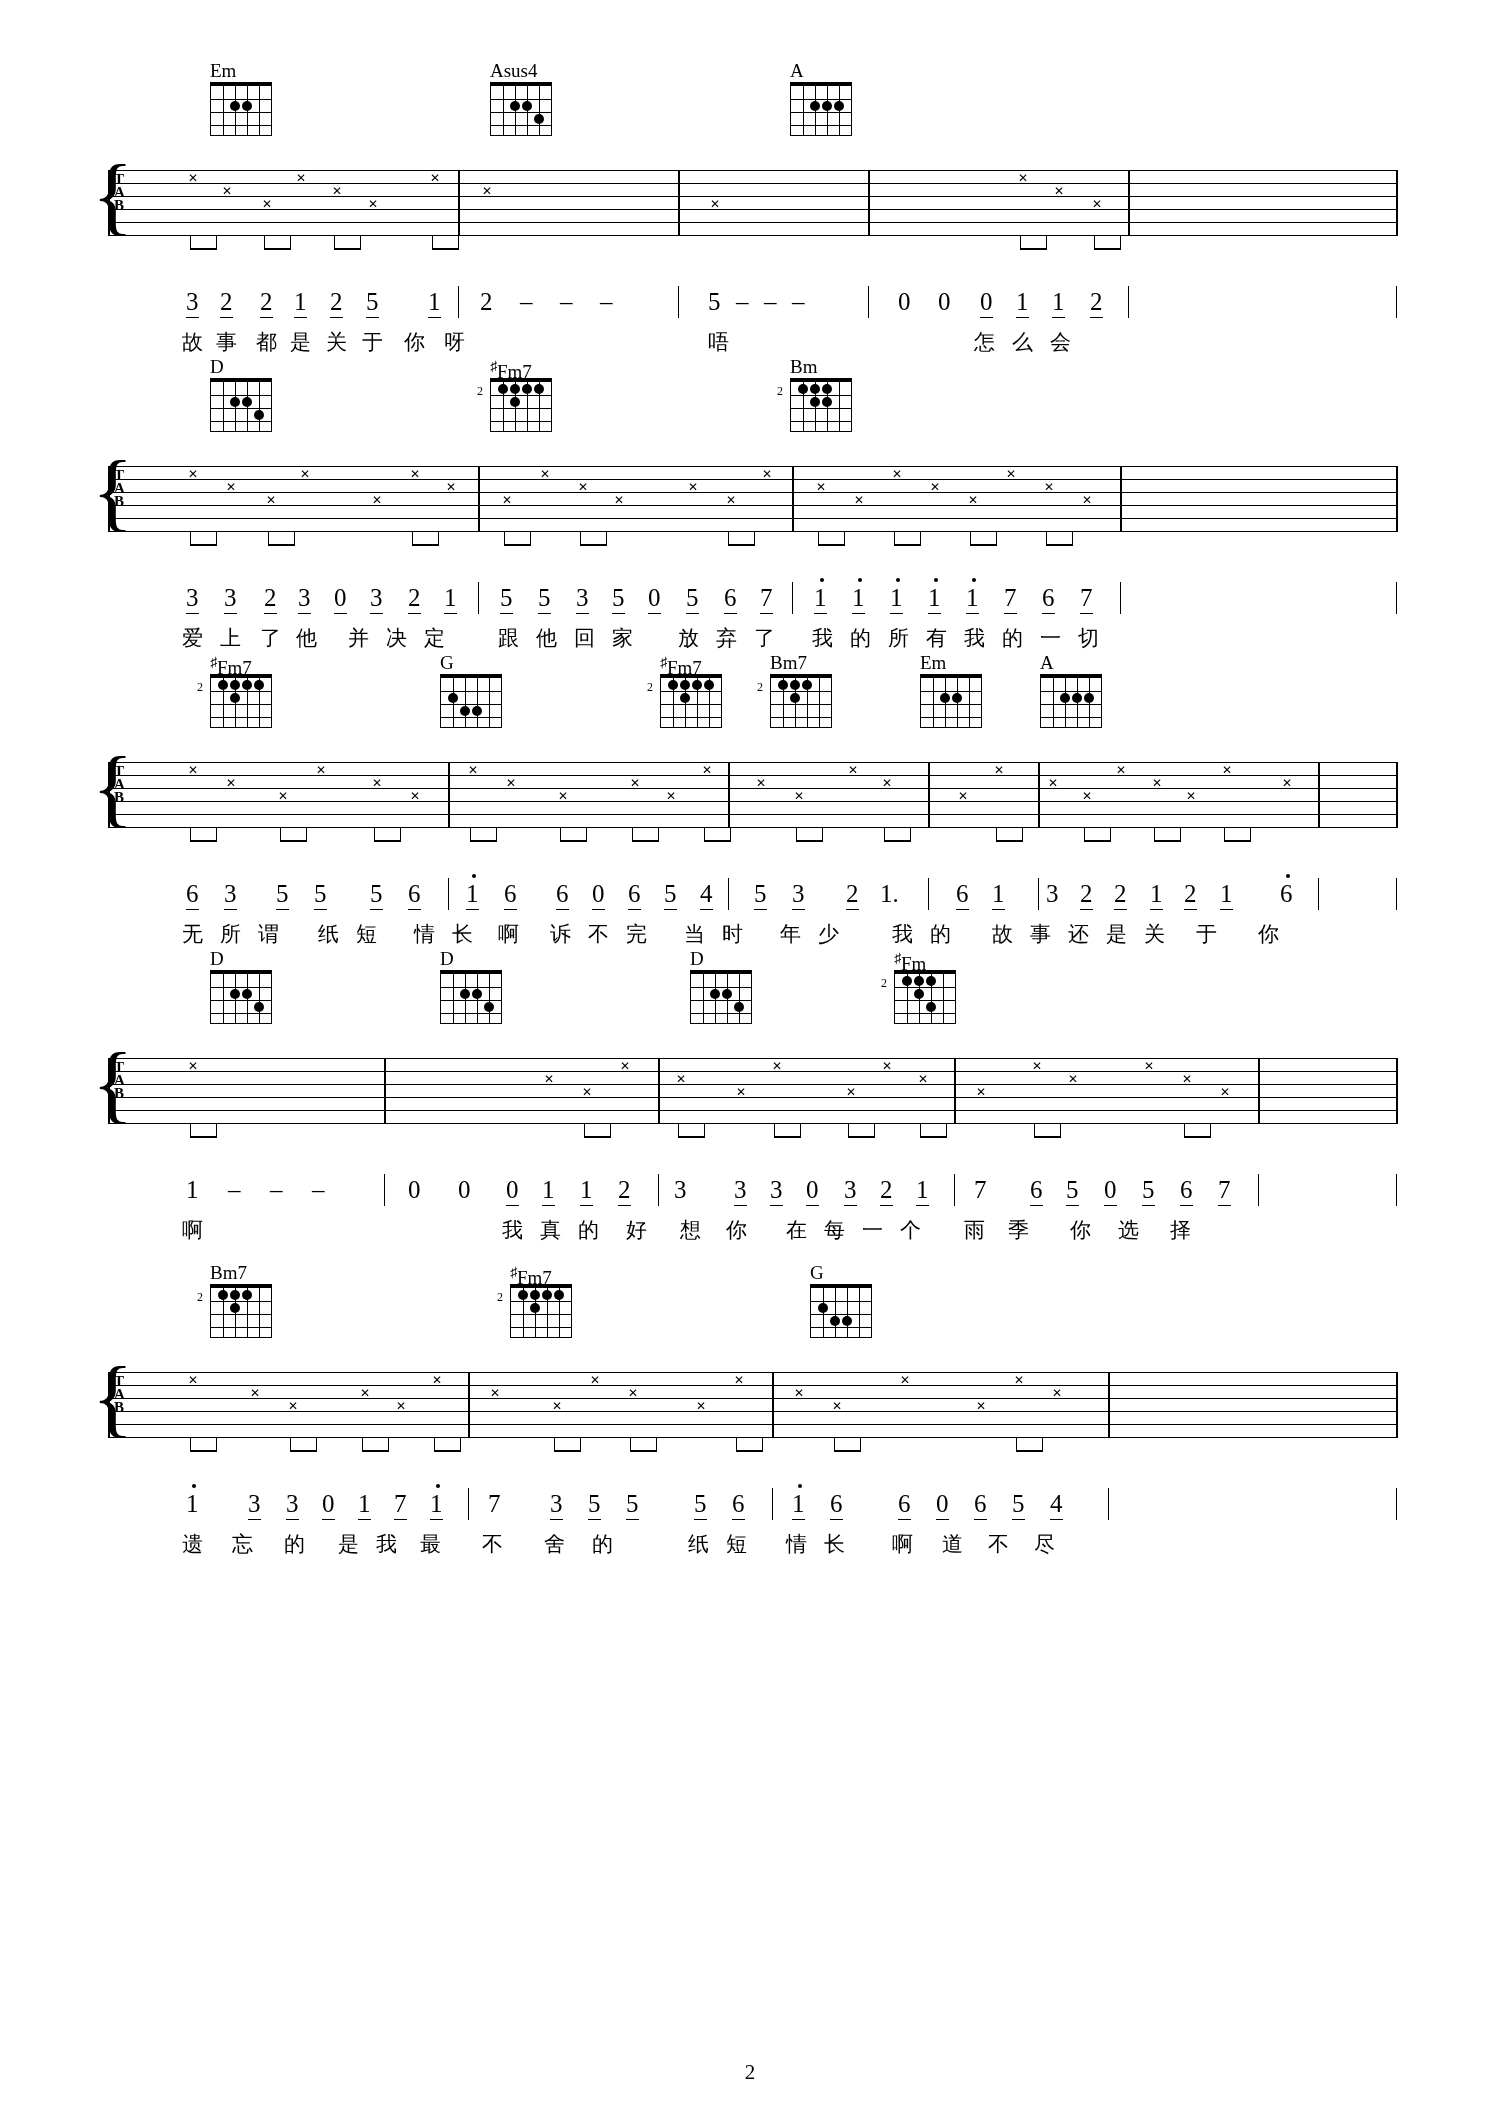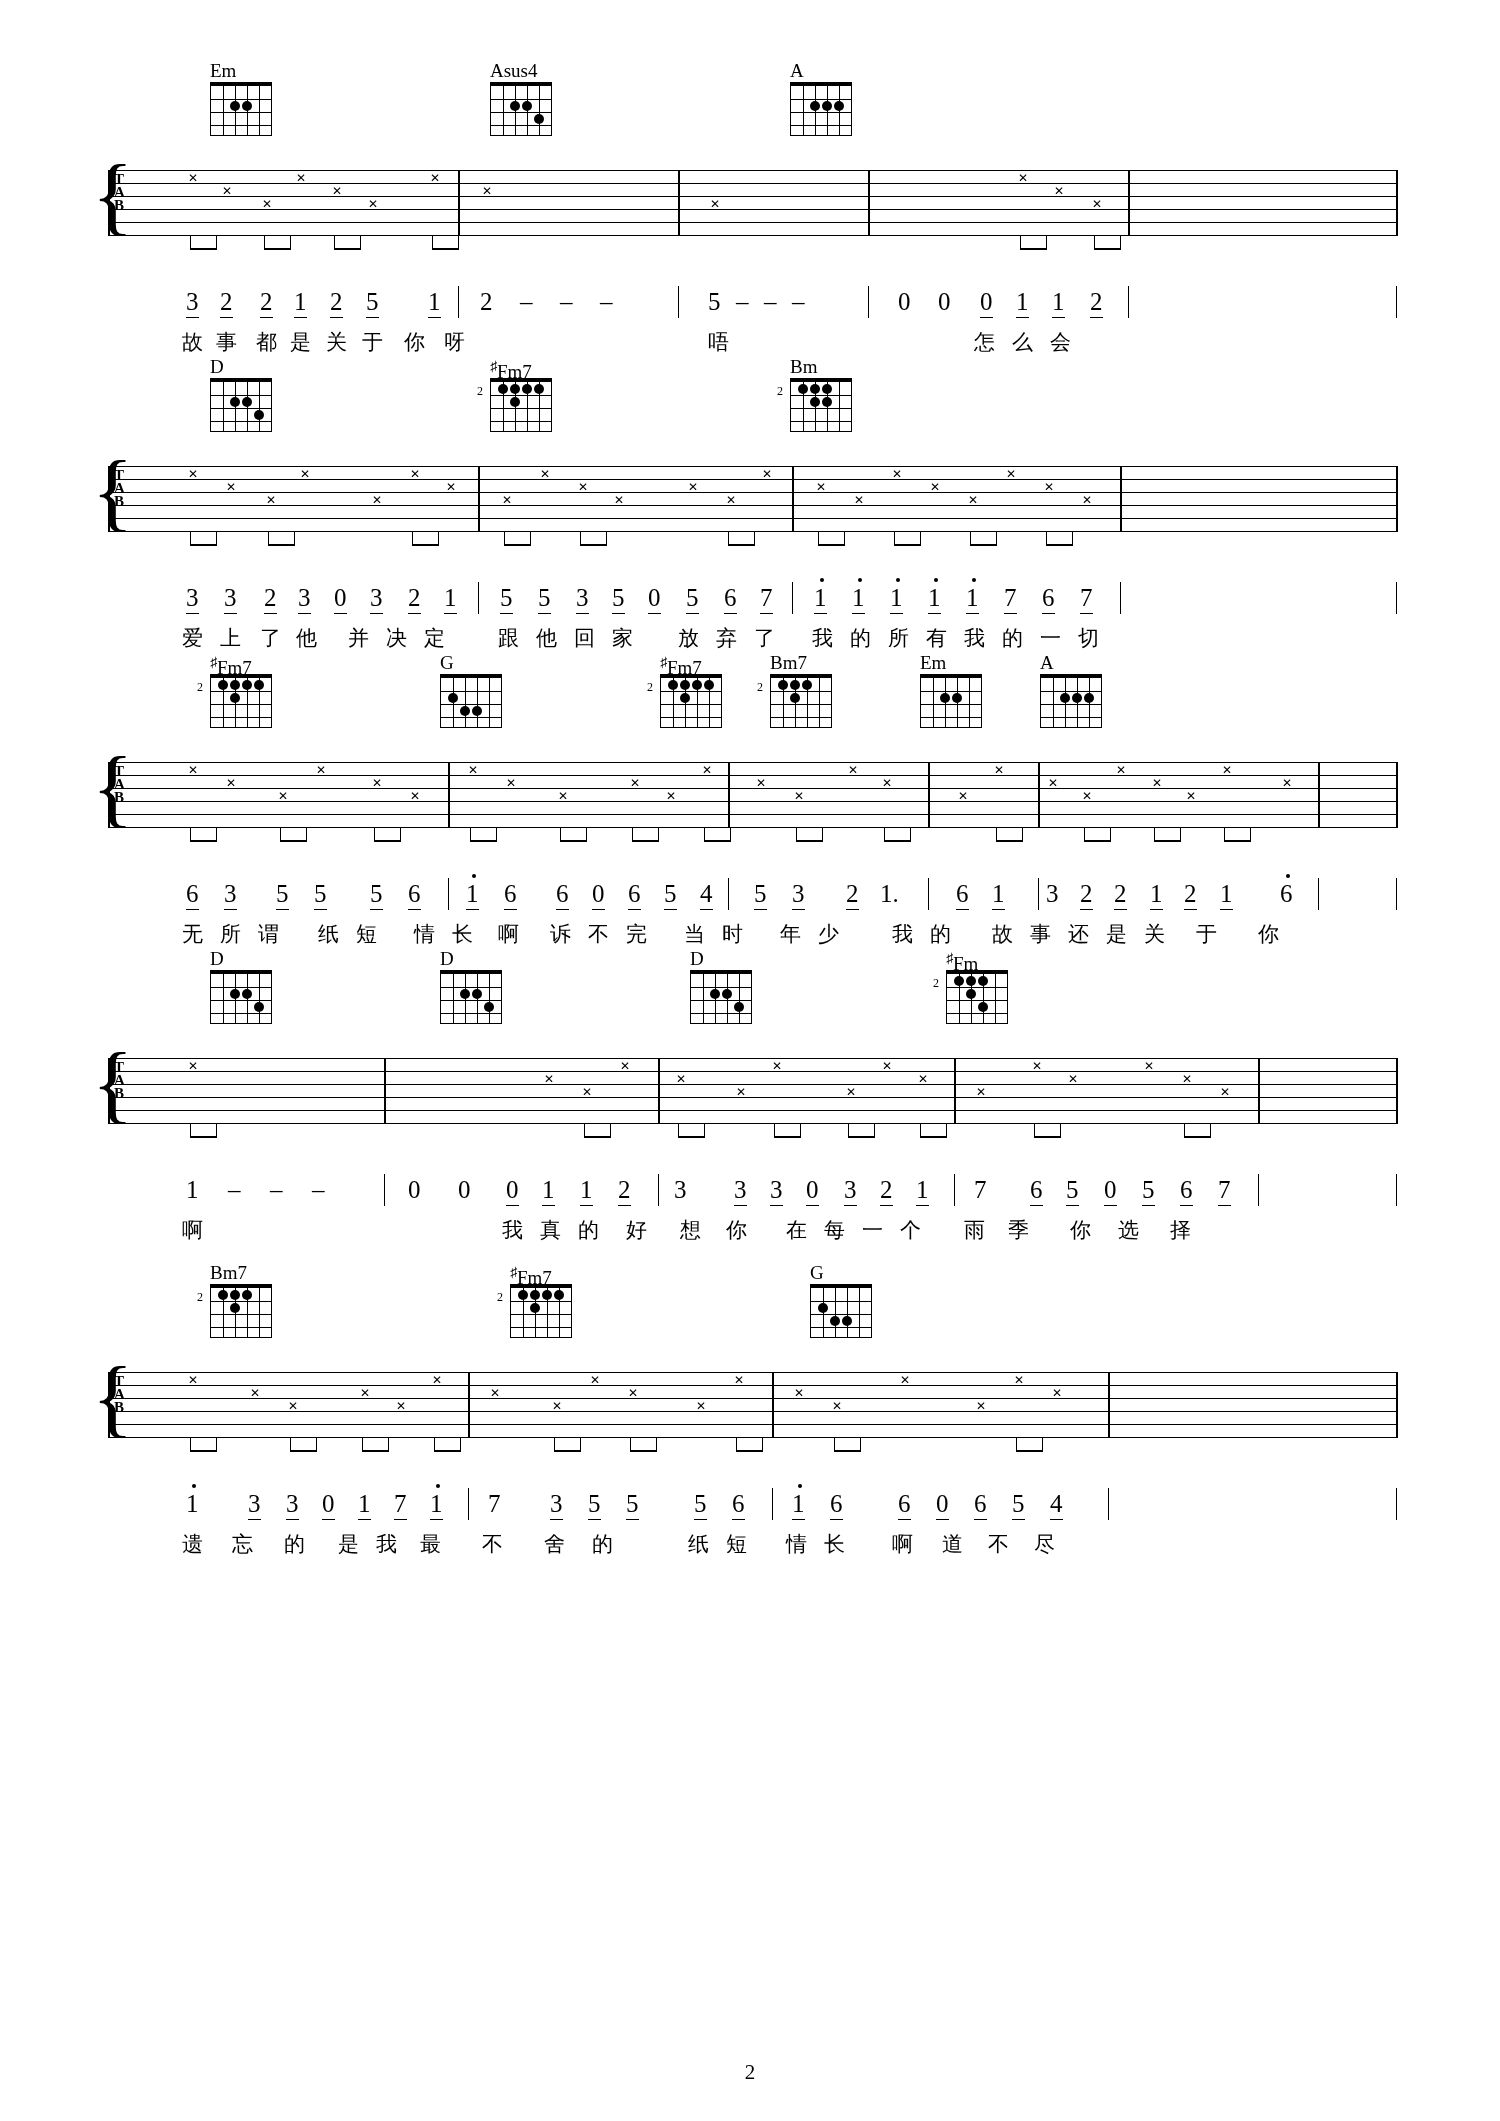--- a/index.html
+++ b/index.html
@@ -645,21 +645,21 @@
             <div class="v v3"></div>
             <div class="v v4"></div>
             <div class="h h1"></div>
             <div class="h h2"></div>
             <div class="h h3"></div>
             <div class="dot" style="left:30.5px;top:14.5px;"></div>
             <div class="dot" style="left:18.5px;top:14.5px;"></div>
             <div class="dot" style="left:42.5px;top:27.5px;"></div>
           </div>
         </div>
-        <div class="chord" style="left:836px;top:0px;">
+        <div class="chord" style="left:784px;top:0px;">
           <div class="cname"><span class="sharp">♯</span>Fm</div>
           <div class="grid">
             <div class="v v1"></div>
             <div class="v v2"></div>
             <div class="v v3"></div>
             <div class="v v4"></div>
             <div class="h h1"></div>
             <div class="h h2"></div>
             <div class="h h3"></div>
             <div class="dot" style="left:6.5px;top:1.5px;"></div>

